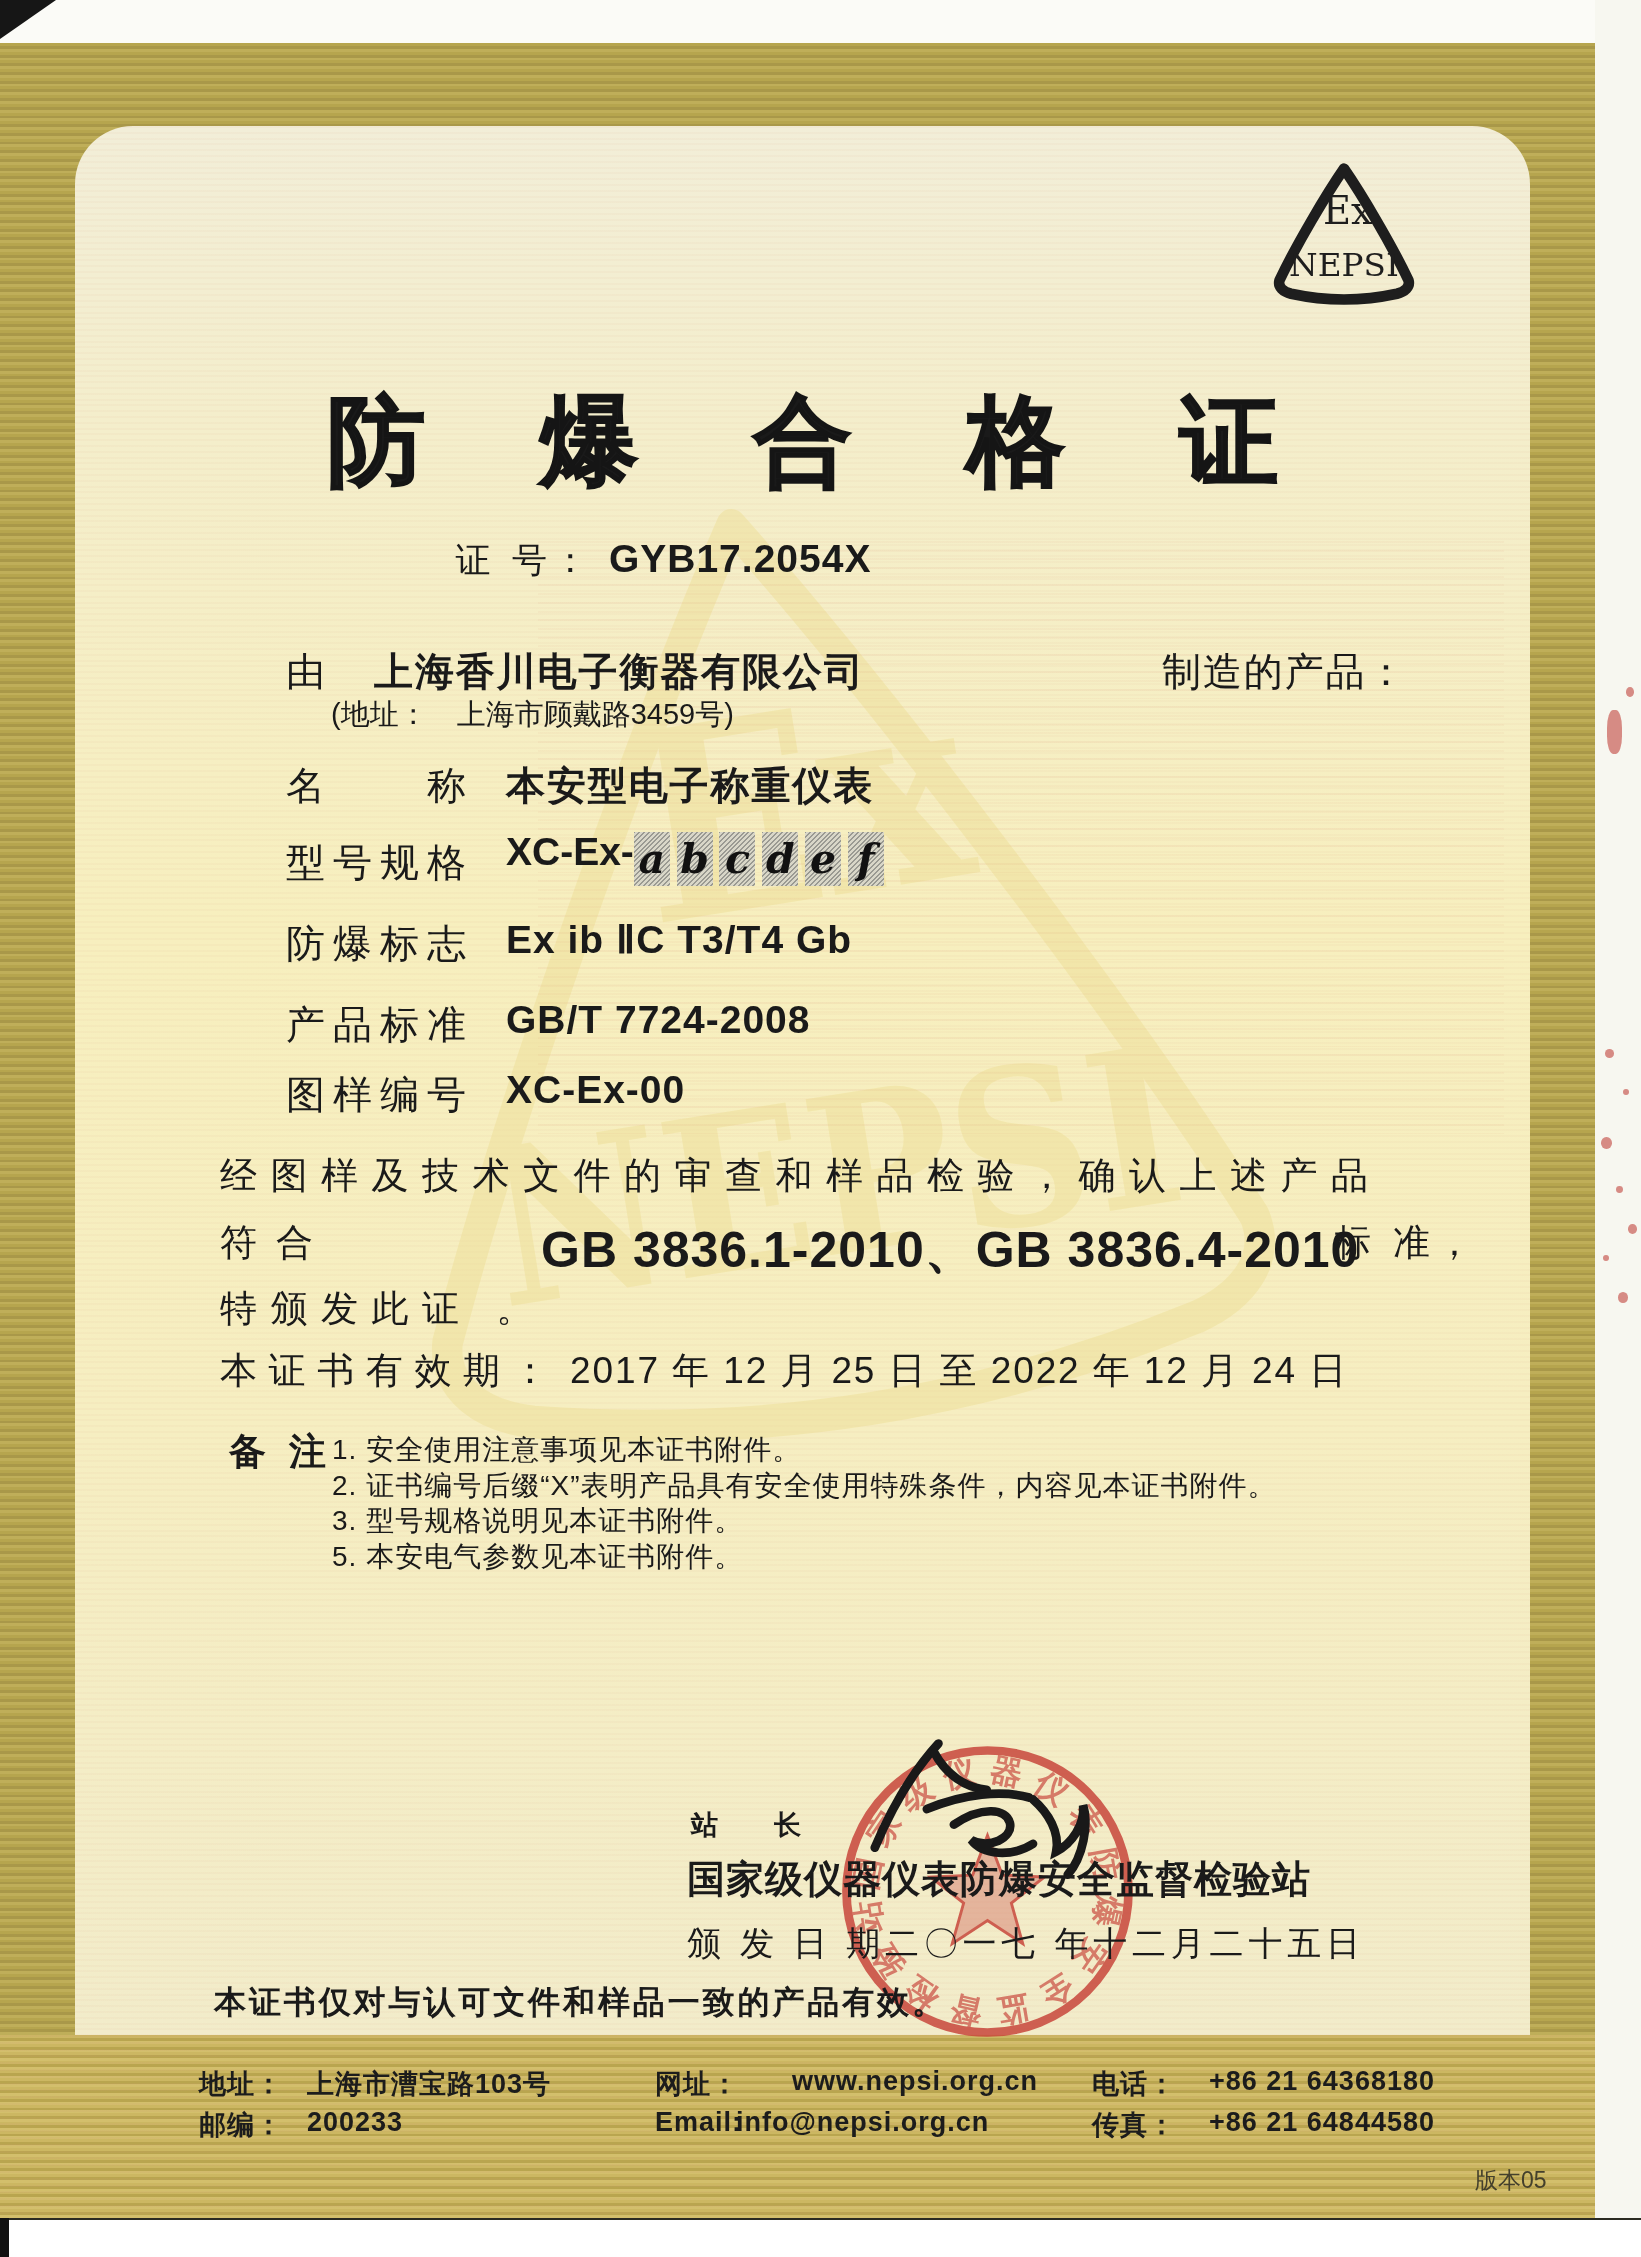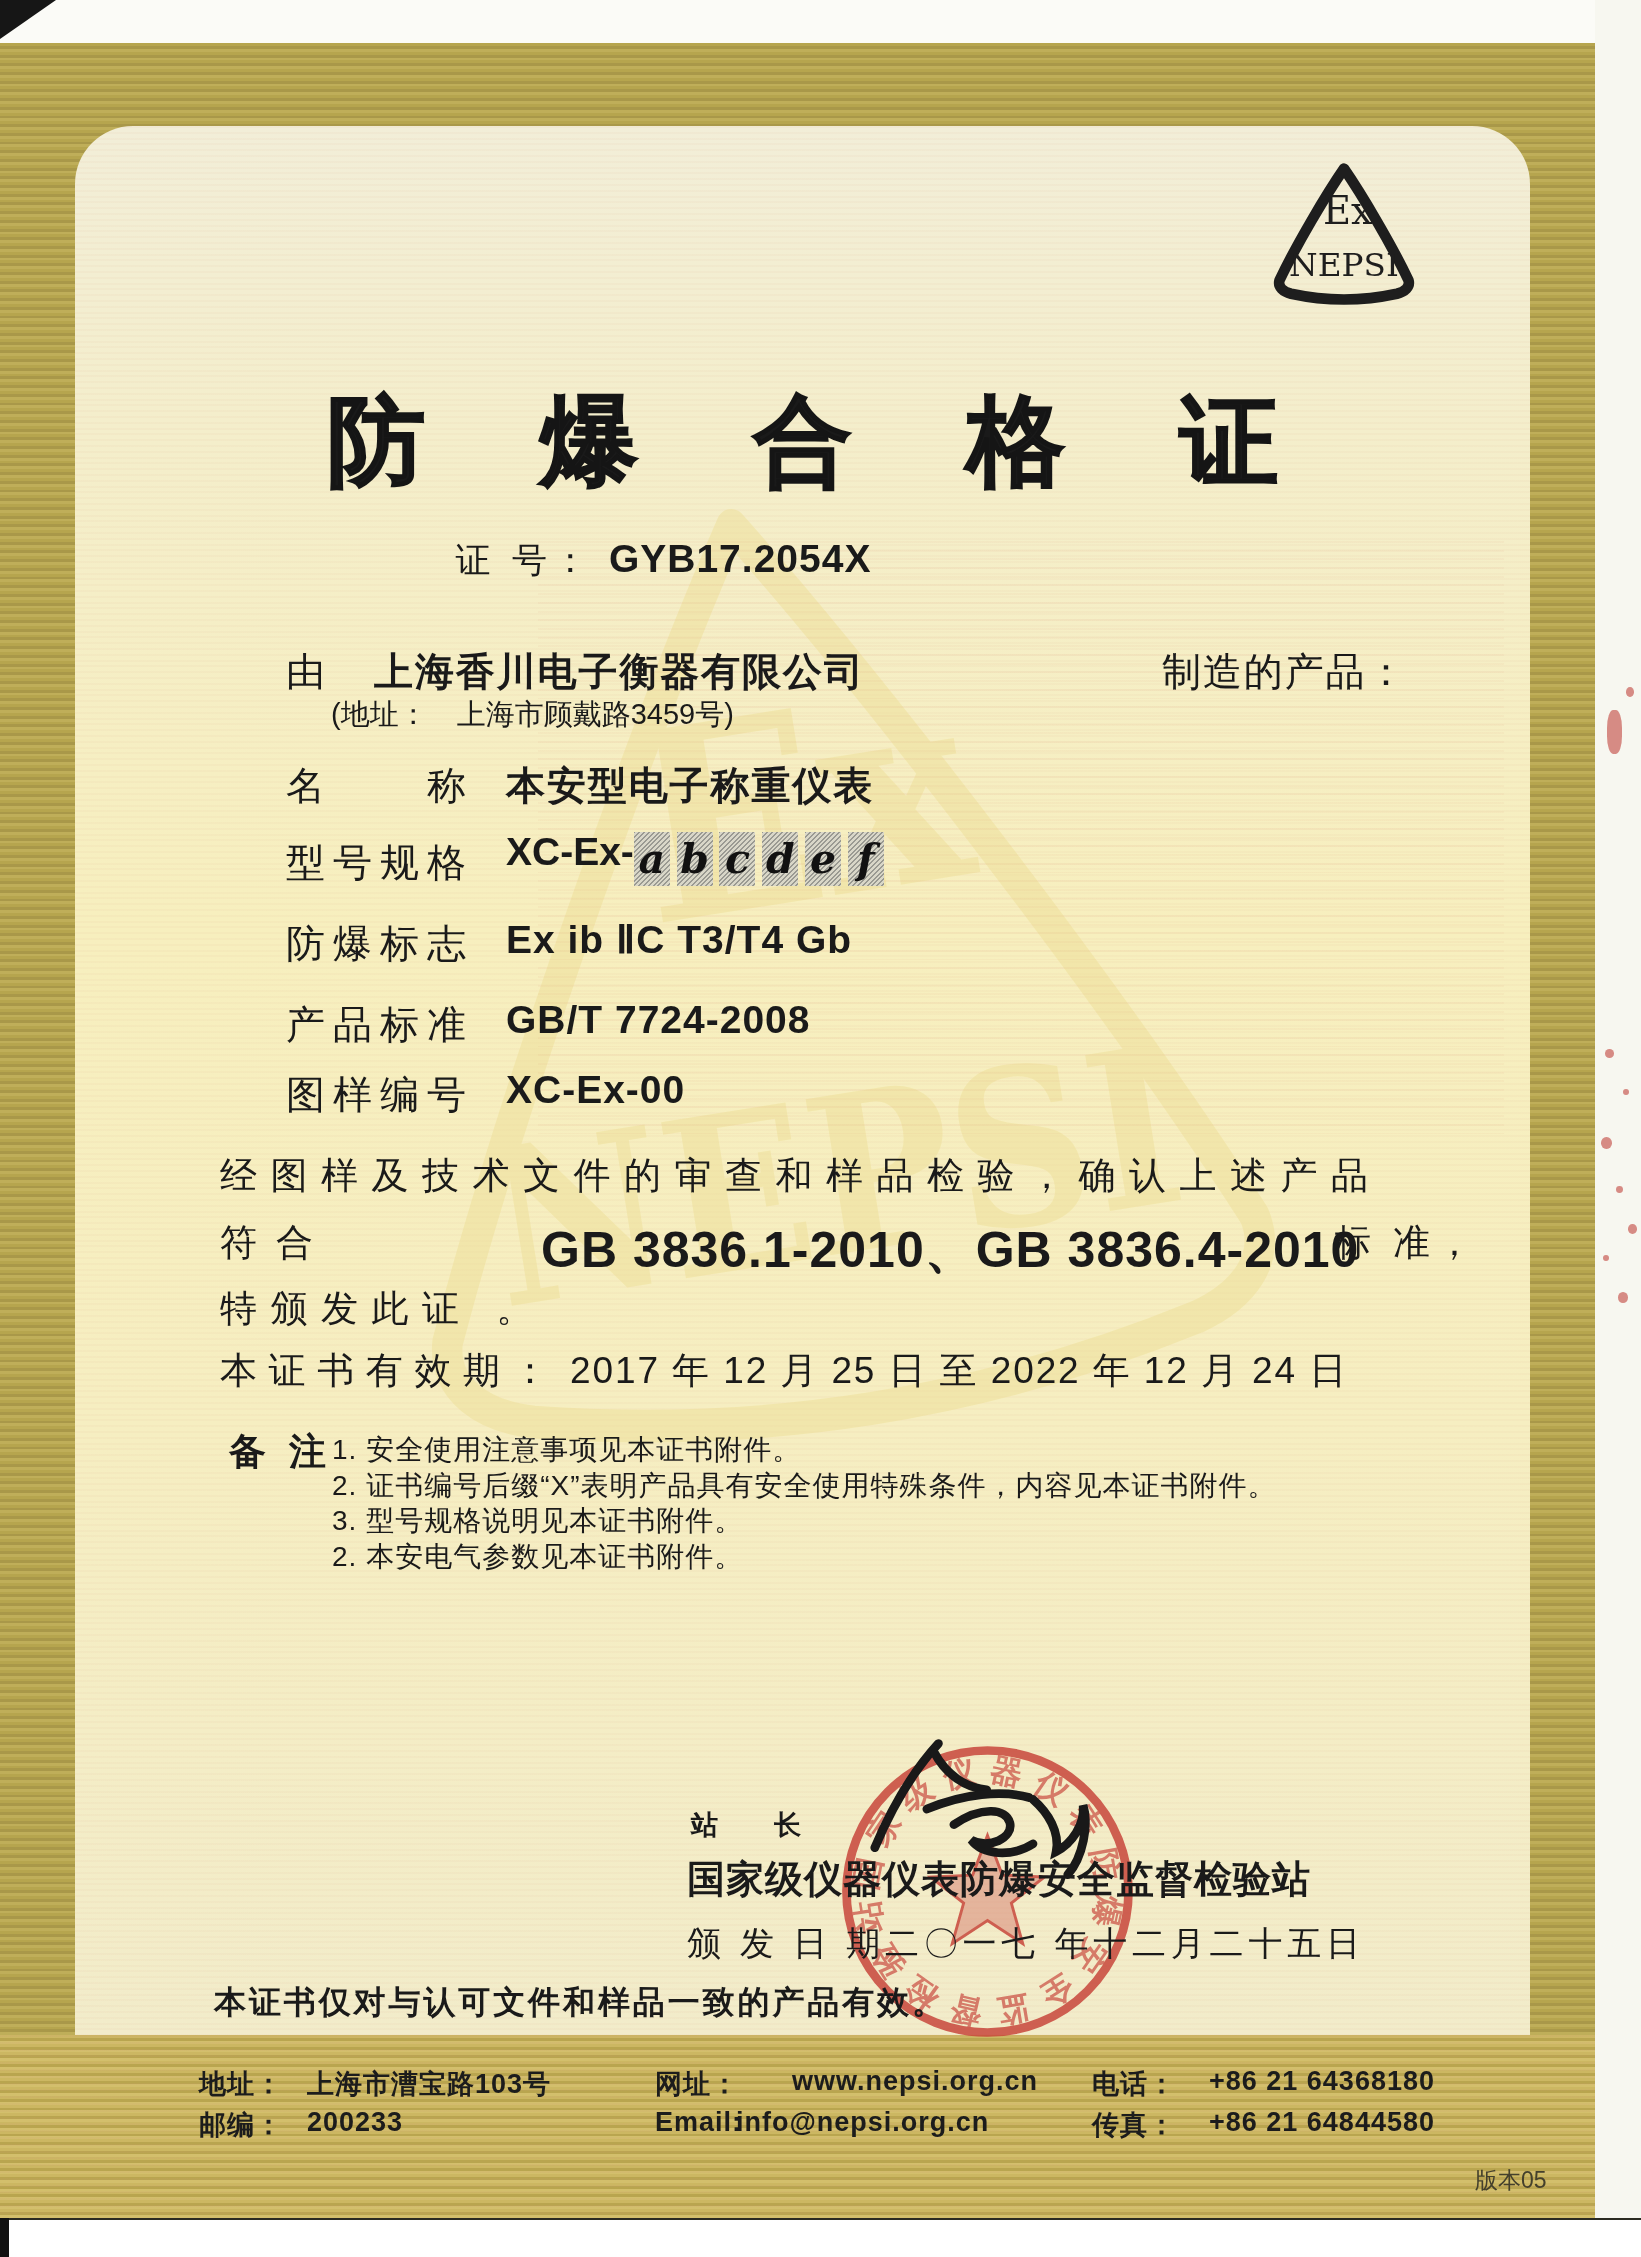--- a/index.html
+++ b/index.html
@@ -129,21 +129,21 @@
   <span class="abs" style="left:541px;top:1217px;font-size:50px;font-weight:bold;letter-spacing:1px;">GB 3836.1-2010、GB 3836.4-2010</span>
   <span class="abs stmt" style="left:1334px;top:1218px;letter-spacing:5.8px;">标 准，</span>
   <span class="abs stmt" style="left:220px;top:1284px;letter-spacing:13.5px;">特颁发此证 。</span>
   <span class="abs stmt" style="left:220px;top:1346px;letter-spacing:11.6px;">本证书有效期：</span>
   <span class="abs stmt" style="left:570px;top:1346px;letter-spacing:1.9px;">2017 年 12 月 25 日 至 2022 年 12 月 24 日</span>
 
   <span class="abs jlabel" style="left:229px;top:1427px;width:97px;font-size:37px;font-weight:600;">备注</span>
   <span class="abs remark-item" style="left:332px;top:1431px;">1. 安全使用注意事项见本证书附件。</span>
   <span class="abs remark-item" style="left:332px;top:1467px;">2. 证书编号后缀“X”表明产品具有安全使用特殊条件，内容见本证书附件。</span>
   <span class="abs remark-item" style="left:332px;top:1502px;">3. 型号规格说明见本证书附件。</span>
-  <span class="abs remark-item" style="left:332px;top:1538px;">2. 本安电气参数见本证书附件。</span>
+  <span class="abs remark-item" style="left:332px;top:1538px;">5. 本安电气参数见本证书附件。</span>
 
   <div class="abs stamp" style="left:832px;top:1736px;width:311px;height:311px;">
     <svg viewBox="0 0 322 322" width="311" height="311">
       <circle class="ring" cx="161" cy="161" r="146"></circle>
       <path class="star" d="M161 103 L176.3 144 L220 146 L185.7 173 L197.5 215 L161 191 L124.5 215 L136.3 173 L102 146 L145.7 144 Z"></path>
       <defs>
         <path id="ringTextPath" d="M47,161 A114,114 0 1,1 275,161 A114,114 0 1,1 47,161"></path>
       </defs>
       <text><textPath href="#ringTextPath" startOffset="0">国家级仪器仪表防爆安全监督检验站</textPath></text>
     </svg>

